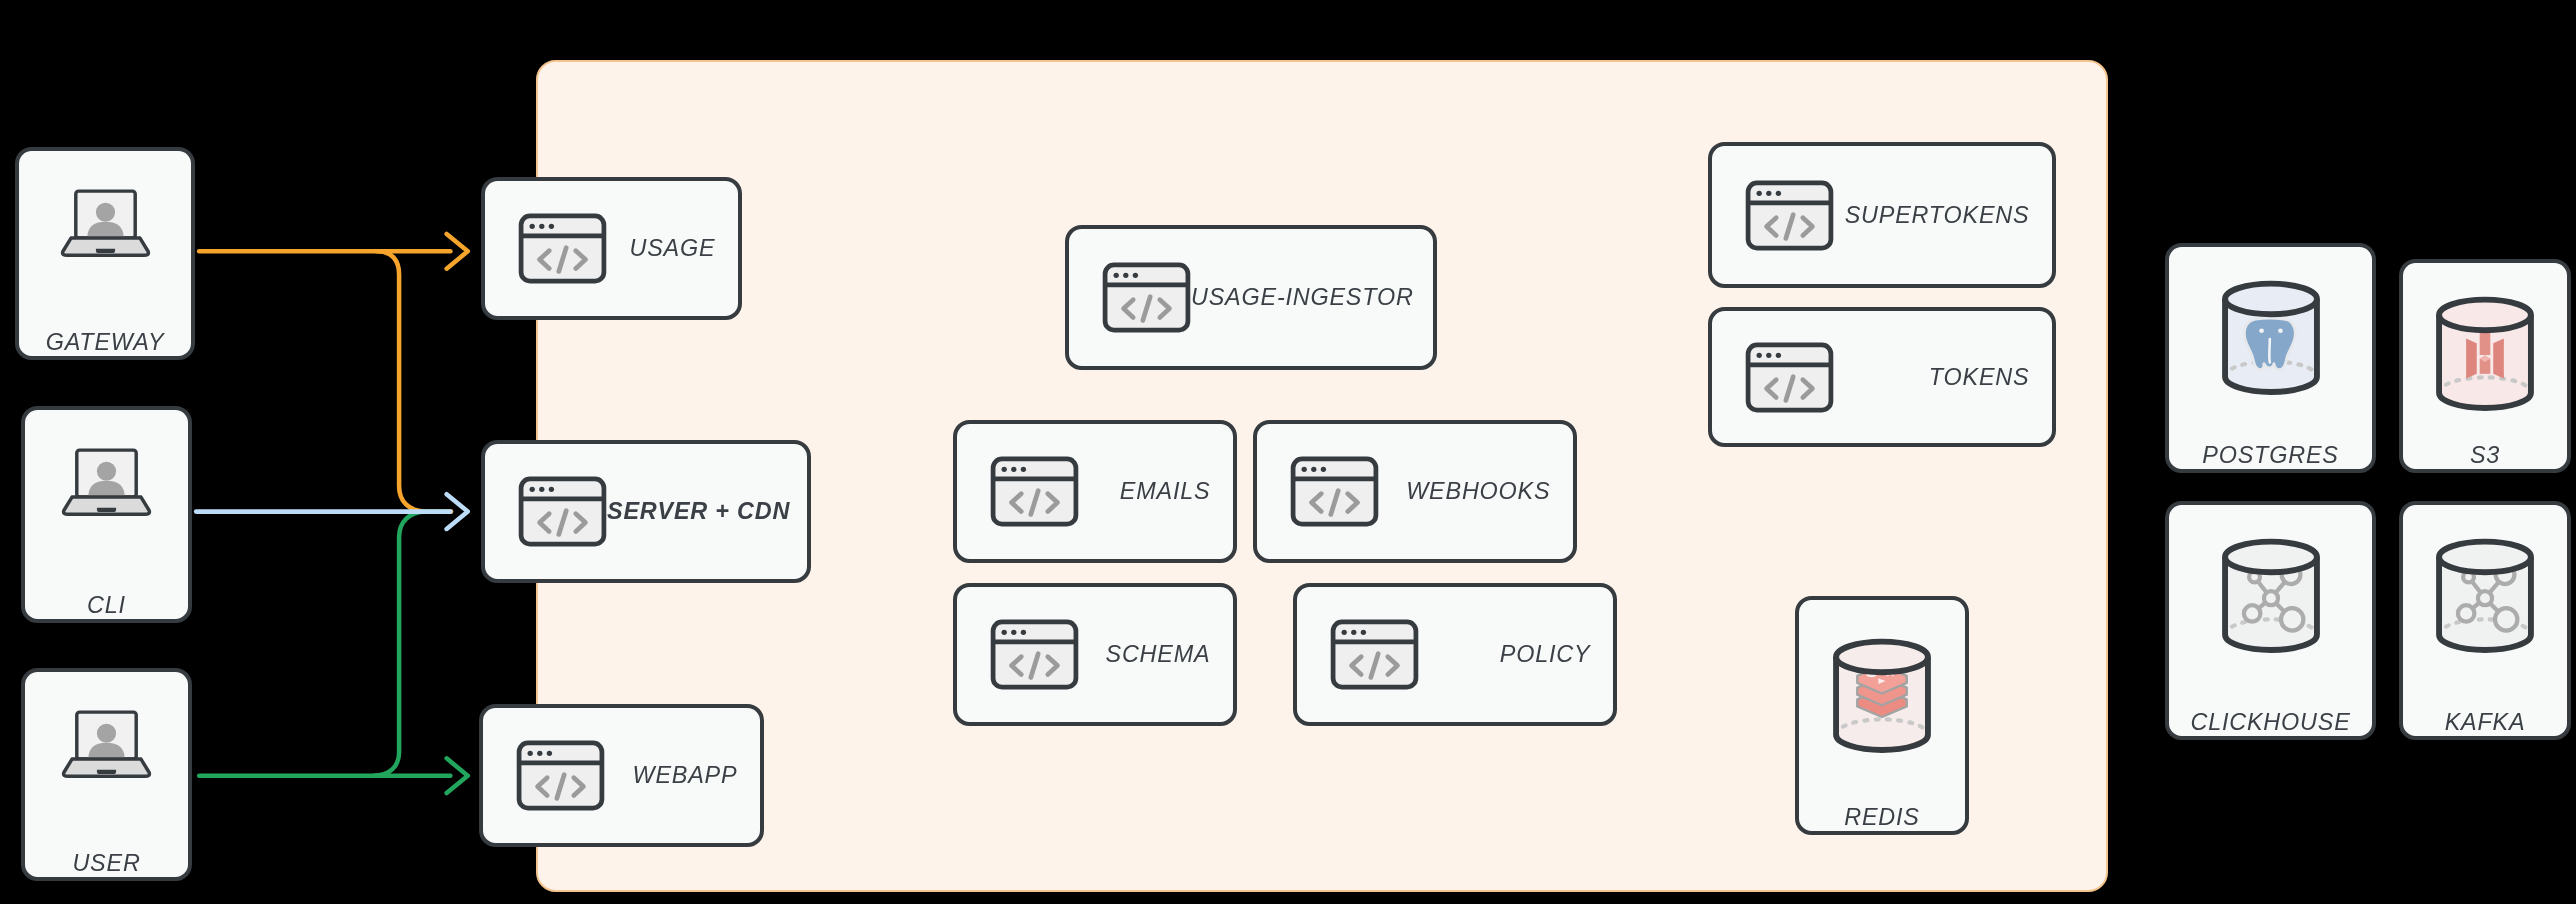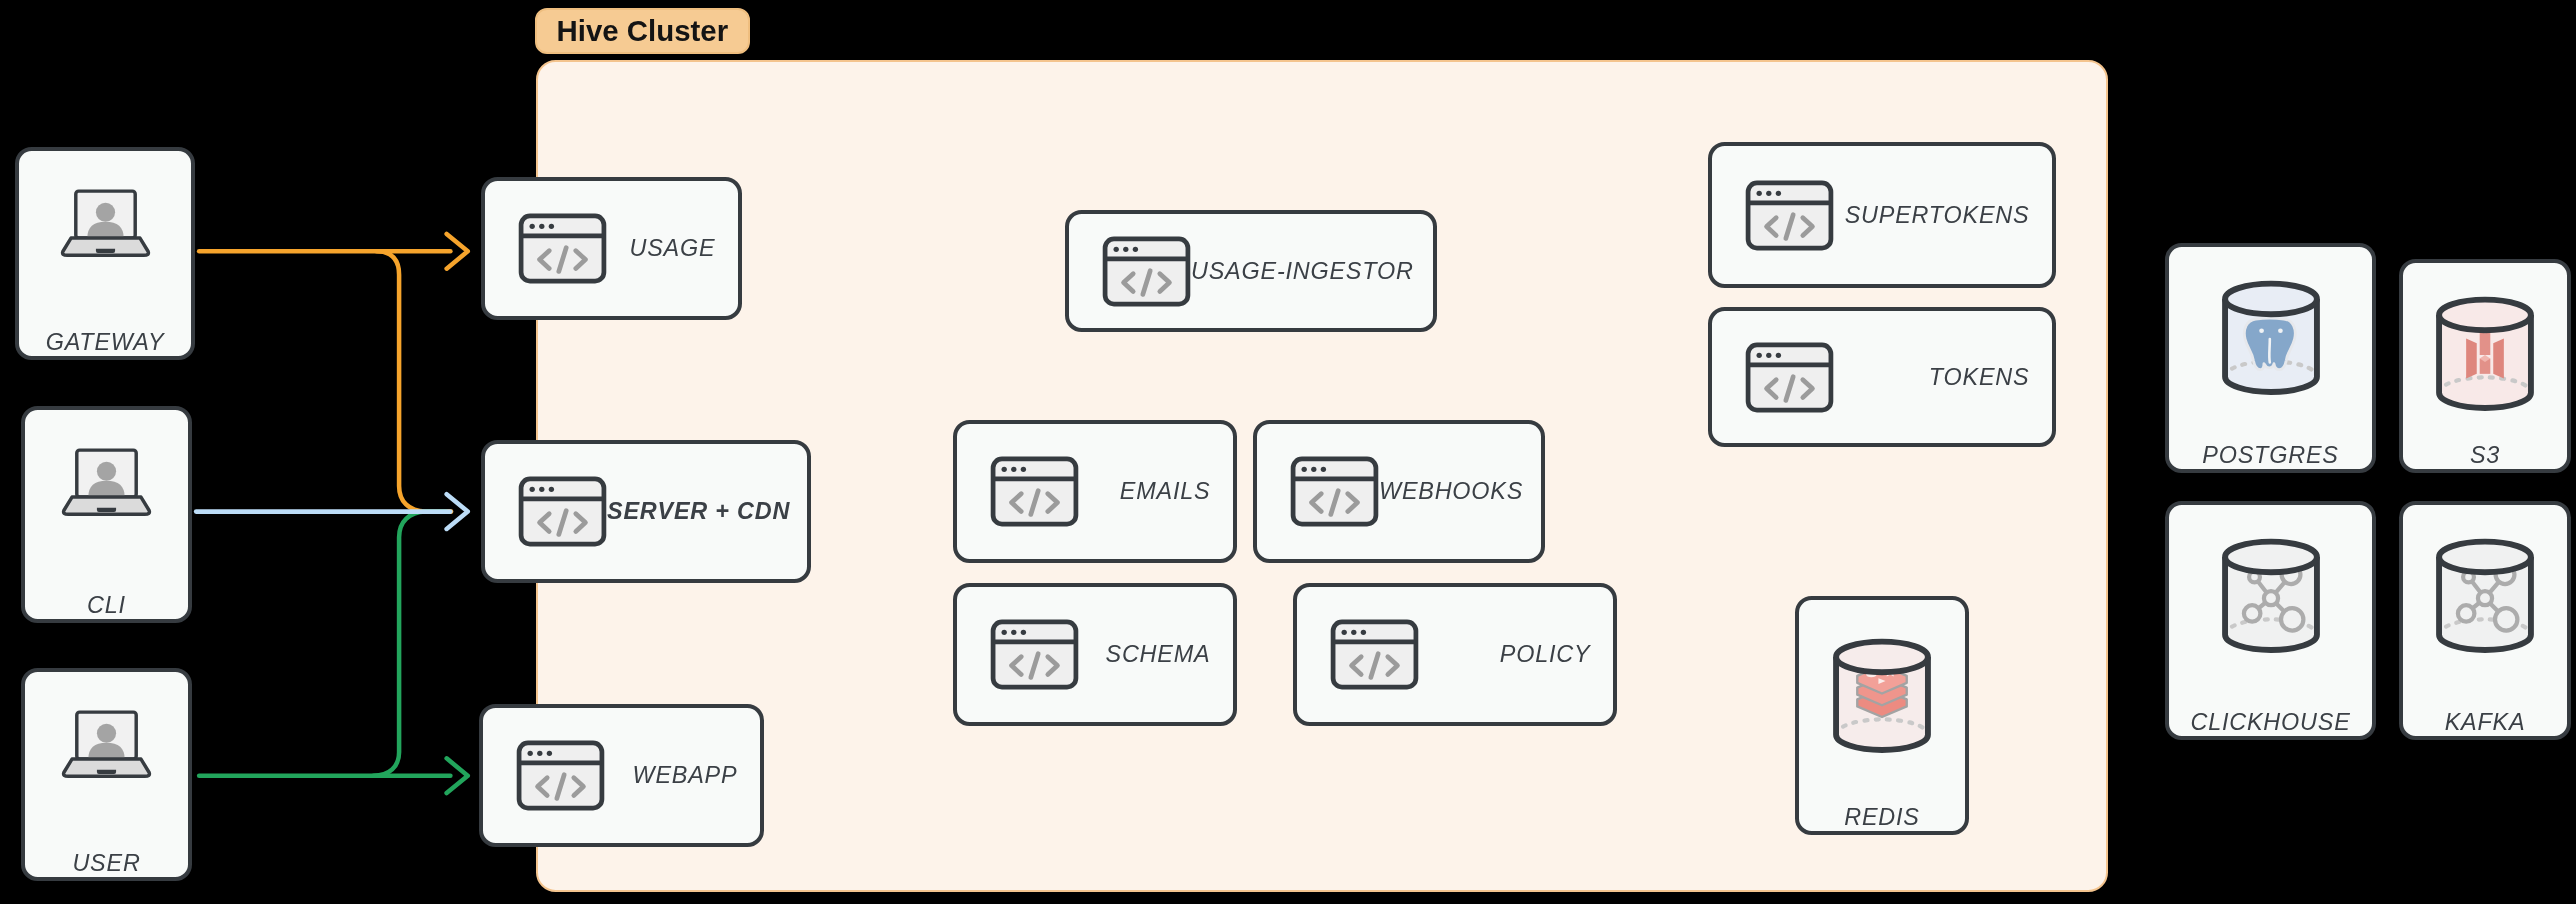--- a/index.html
+++ b/index.html
@@ -19,23 +19,20 @@
   .node.actor{flex-direction:column;align-items:center;padding-top:36px;gap:35px;}
   .node.db{flex-direction:column;align-items:center;padding-top:33px;gap:22px;}
   .node.db.tall{padding-top:38px;}
   .icon{display:block;line-height:0;}
 </style>
 </head>
 <body>
 
 <div class="canvas">
   <div class="cluster"></div>
-  <div class="cluster-badge">
-    <span>Hive Cluster</span>
-  </div>
   <svg id="arrow-layer" xmlns="http://www.w3.org/2000/svg" viewBox="0 0 3412 1198" width="2576" height="904">
       <path d="M498 333 C519 333 528 345 528 364 L528 644 C528 665 541 677 563 678 L597 678" fill="none" stroke="#F6A42C" stroke-width="6" stroke-linecap="round" stroke-linejoin="round"></path>
       <path d="M494 1028 C515 1028 528 1016 528 997 L528 712 C528 691 541 679 563 678 L590 678" fill="none" stroke="#22A55C" stroke-width="6" stroke-linecap="round" stroke-linejoin="round"></path>
       <path d="M263 333 L596 333" fill="none" stroke="#F6A42C" stroke-width="6" stroke-linecap="round" stroke-linejoin="round"></path>
       <path d="M591 310 L619 333 L591 356" fill="none" stroke="#F6A42C" stroke-width="6" stroke-linecap="round" stroke-linejoin="round"></path>
       <path d="M259 678 L596 678" fill="none" stroke="#BCDCF7" stroke-width="6" stroke-linecap="round" stroke-linejoin="round"></path>
       <path d="M591 655 L619 678 L591 701" fill="none" stroke="#BCDCF7" stroke-width="6" stroke-linecap="round" stroke-linejoin="round"></path>
       <path d="M263 1028 L596 1028" fill="none" stroke="#22A55C" stroke-width="6" stroke-linecap="round" stroke-linejoin="round"></path>
       <path d="M591 1005 L619 1028 L591 1051" fill="none" stroke="#22A55C" stroke-width="6" stroke-linecap="round" stroke-linejoin="round"></path>
     </svg>
@@ -105,21 +102,21 @@
     <line x1="2" y1="15.5" x2="58" y2="15.5" stroke="#363B40" stroke-width="3.2"></line>
     <circle cx="9.5" cy="9" r="1.8" fill="#363B40"></circle>
             <circle cx="16" cy="9" r="1.8" fill="#363B40"></circle>
             <circle cx="22.5" cy="9" r="1.8" fill="#363B40"></circle>
     <path d="M21 25.5 L14.5 31.5 L21 37.5" stroke="#9B9B9B" stroke-width="3.2" stroke-linecap="round" stroke-linejoin="round"></path>
     <path d="M39 25.5 L45.5 31.5 L39 37.5" stroke="#9B9B9B" stroke-width="3.2" stroke-linecap="round" stroke-linejoin="round"></path>
     <path d="M32.5 23.5 L27.5 39.5" stroke="#9B9B9B" stroke-width="3.2" stroke-linecap="round"></path>
   </svg></span>
         <span class="label">WEBAPP</span>
       </div>
-      <div class="node service" style="left: 1065px; top: 210px; width: 372px; height: 122px;">
+      <div class="node service" style="left: 1065px; top: 225px; width: 372px; height: 145px;">
         <span class="icon"><svg width="89" height="71" viewBox="0 0 60 48" fill="none" xmlns="http://www.w3.org/2000/svg">
     <rect x="2" y="2" width="56" height="44" rx="6" fill="#EFEFEF" stroke="#363B40" stroke-width="3.2"></rect>
     <line x1="2" y1="15.5" x2="58" y2="15.5" stroke="#363B40" stroke-width="3.2"></line>
     <circle cx="9.5" cy="9" r="1.8" fill="#363B40"></circle>
             <circle cx="16" cy="9" r="1.8" fill="#363B40"></circle>
             <circle cx="22.5" cy="9" r="1.8" fill="#363B40"></circle>
     <path d="M21 25.5 L14.5 31.5 L21 37.5" stroke="#9B9B9B" stroke-width="3.2" stroke-linecap="round" stroke-linejoin="round"></path>
     <path d="M39 25.5 L45.5 31.5 L39 37.5" stroke="#9B9B9B" stroke-width="3.2" stroke-linecap="round" stroke-linejoin="round"></path>
     <path d="M32.5 23.5 L27.5 39.5" stroke="#9B9B9B" stroke-width="3.2" stroke-linecap="round"></path>
   </svg></span>
@@ -131,21 +128,21 @@
     <line x1="2" y1="15.5" x2="58" y2="15.5" stroke="#363B40" stroke-width="3.2"></line>
     <circle cx="9.5" cy="9" r="1.8" fill="#363B40"></circle>
             <circle cx="16" cy="9" r="1.8" fill="#363B40"></circle>
             <circle cx="22.5" cy="9" r="1.8" fill="#363B40"></circle>
     <path d="M21 25.5 L14.5 31.5 L21 37.5" stroke="#9B9B9B" stroke-width="3.2" stroke-linecap="round" stroke-linejoin="round"></path>
     <path d="M39 25.5 L45.5 31.5 L39 37.5" stroke="#9B9B9B" stroke-width="3.2" stroke-linecap="round" stroke-linejoin="round"></path>
     <path d="M32.5 23.5 L27.5 39.5" stroke="#9B9B9B" stroke-width="3.2" stroke-linecap="round"></path>
   </svg></span>
         <span class="label">EMAILS</span>
       </div>
-      <div class="node service" style="left: 1253px; top: 420px; width: 292px; height: 143px;">
+      <div class="node service" style="left: 1253px; top: 420px; width: 324px; height: 143px;">
         <span class="icon"><svg width="89" height="71" viewBox="0 0 60 48" fill="none" xmlns="http://www.w3.org/2000/svg">
     <rect x="2" y="2" width="56" height="44" rx="6" fill="#EFEFEF" stroke="#363B40" stroke-width="3.2"></rect>
     <line x1="2" y1="15.5" x2="58" y2="15.5" stroke="#363B40" stroke-width="3.2"></line>
     <circle cx="9.5" cy="9" r="1.8" fill="#363B40"></circle>
             <circle cx="16" cy="9" r="1.8" fill="#363B40"></circle>
             <circle cx="22.5" cy="9" r="1.8" fill="#363B40"></circle>
     <path d="M21 25.5 L14.5 31.5 L21 37.5" stroke="#9B9B9B" stroke-width="3.2" stroke-linecap="round" stroke-linejoin="round"></path>
     <path d="M39 25.5 L45.5 31.5 L39 37.5" stroke="#9B9B9B" stroke-width="3.2" stroke-linecap="round" stroke-linejoin="round"></path>
     <path d="M32.5 23.5 L27.5 39.5" stroke="#9B9B9B" stroke-width="3.2" stroke-linecap="round"></path>
   </svg></span>

